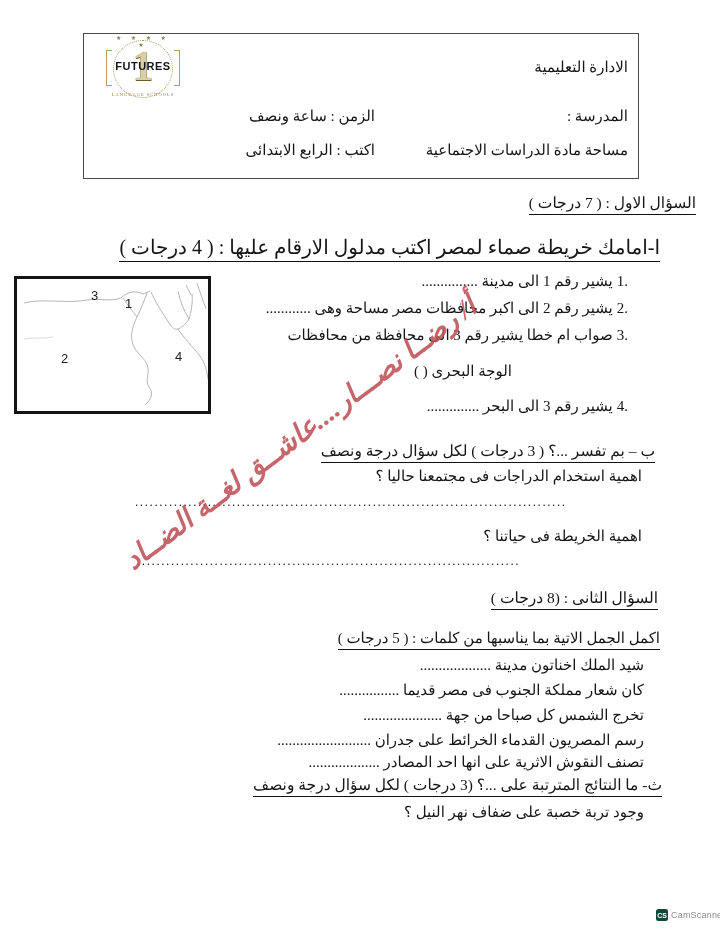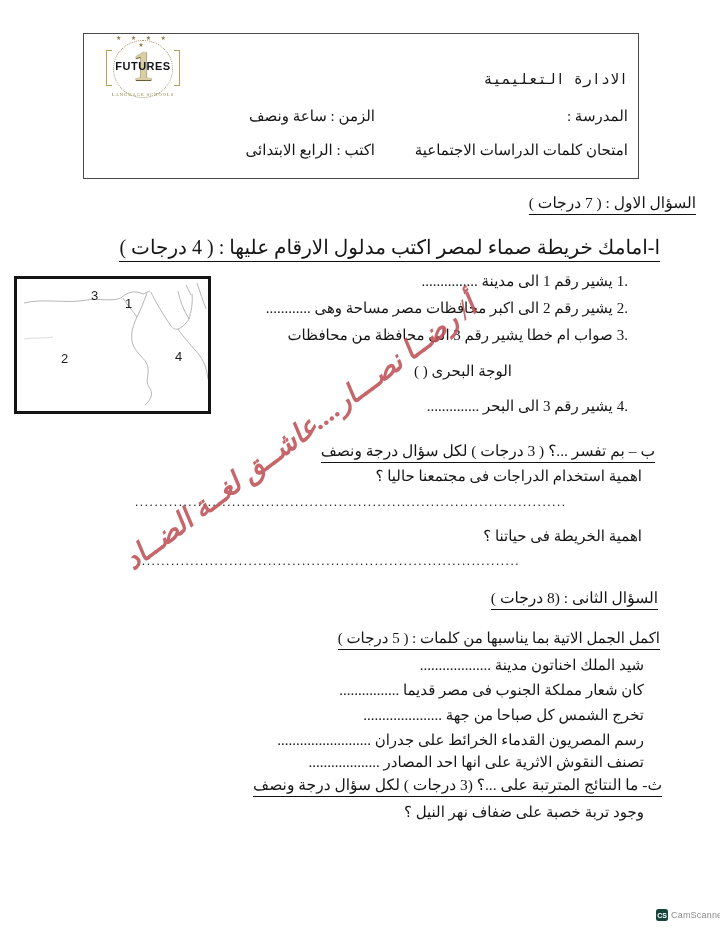--- a/index.html
+++ b/index.html
@@ -7,21 +7,21 @@
     width:720px;height:932px;background:#fdfdfd;position:relative;overflow:hidden;
     font-family:"Liberation Serif","DejaVu Serif",serif;color:#161616;
   }
   .page{position:absolute;inset:0;background:#ffffff;direction:rtl;}
   
   .header-box{
     position:absolute;left:83px;top:33px;width:554px;height:144px;
     border:1.3px solid #4a4a4a;background:#fff;
   }
   .hdr{position:absolute;font-size:15px;white-space:nowrap;}
-  .hdr.admin{right:10px;top:36px;font-family:Liberation Mono, monospace;}
+  .hdr.admin{right:10px;top:24px;}
   .hdr.school{right:10px;top:73px;}
   .hdr.time{right:263px;top:73px;}
   .hdr.exam{right:10px;top:107px;}
   .hdr.grade{right:263px;top:107px;}
   
   .logo{position:absolute;left:20px;top:2px;width:78px;height:72px;direction:ltr;}
   .logo .ring{
     position:absolute;left:9px;top:4px;width:58px;height:56px;border-radius:50%;
     border:1px dotted #a4915a;
   }
@@ -94,21 +94,21 @@
       <div class="stars">★ ★ ★ ★ ★</div>
       <div class="one">1</div>
       <div class="name">FUTURES</div>
       <div class="sub">LANGUAGE SCHOOLS</div>
       <div class="brk l"></div>
       <div class="brk r"></div>
     </div>
     <div class="hdr admin">الادارة التعليمية</div>
     <div class="hdr school">المدرسة :</div>
     <div class="hdr time">الزمن : ساعة ونصف</div>
-    <div class="hdr exam">امتحان كلمات الدراسات الاجتماعية</div>
+    <div class="hdr exam">مساحة مادة الدراسات الاجتماعية</div>
     <div class="hdr grade">اكتب : الرابع الابتدائى</div>
   </div>
 
   <div class="h-line" style="right:24px;top:194px;">السؤال الاول : ( 7 درجات )</div>
   <div class="h-line" style="right:60px;top:235px;font-size:20px;">ا-امامك خريطة صماء لمصر اكتب مدلول الارقام عليها : ( 4 درجات )</div>
 
   <div class="map-box">
     <svg width="185" height="126" viewBox="0 0 185 126">
       <g fill="none" stroke="#b6b6b6" stroke-width="1">
         <path d="M1,24 C20,19 42,25 64,21 C76,19 88,23 98,19"></path>

